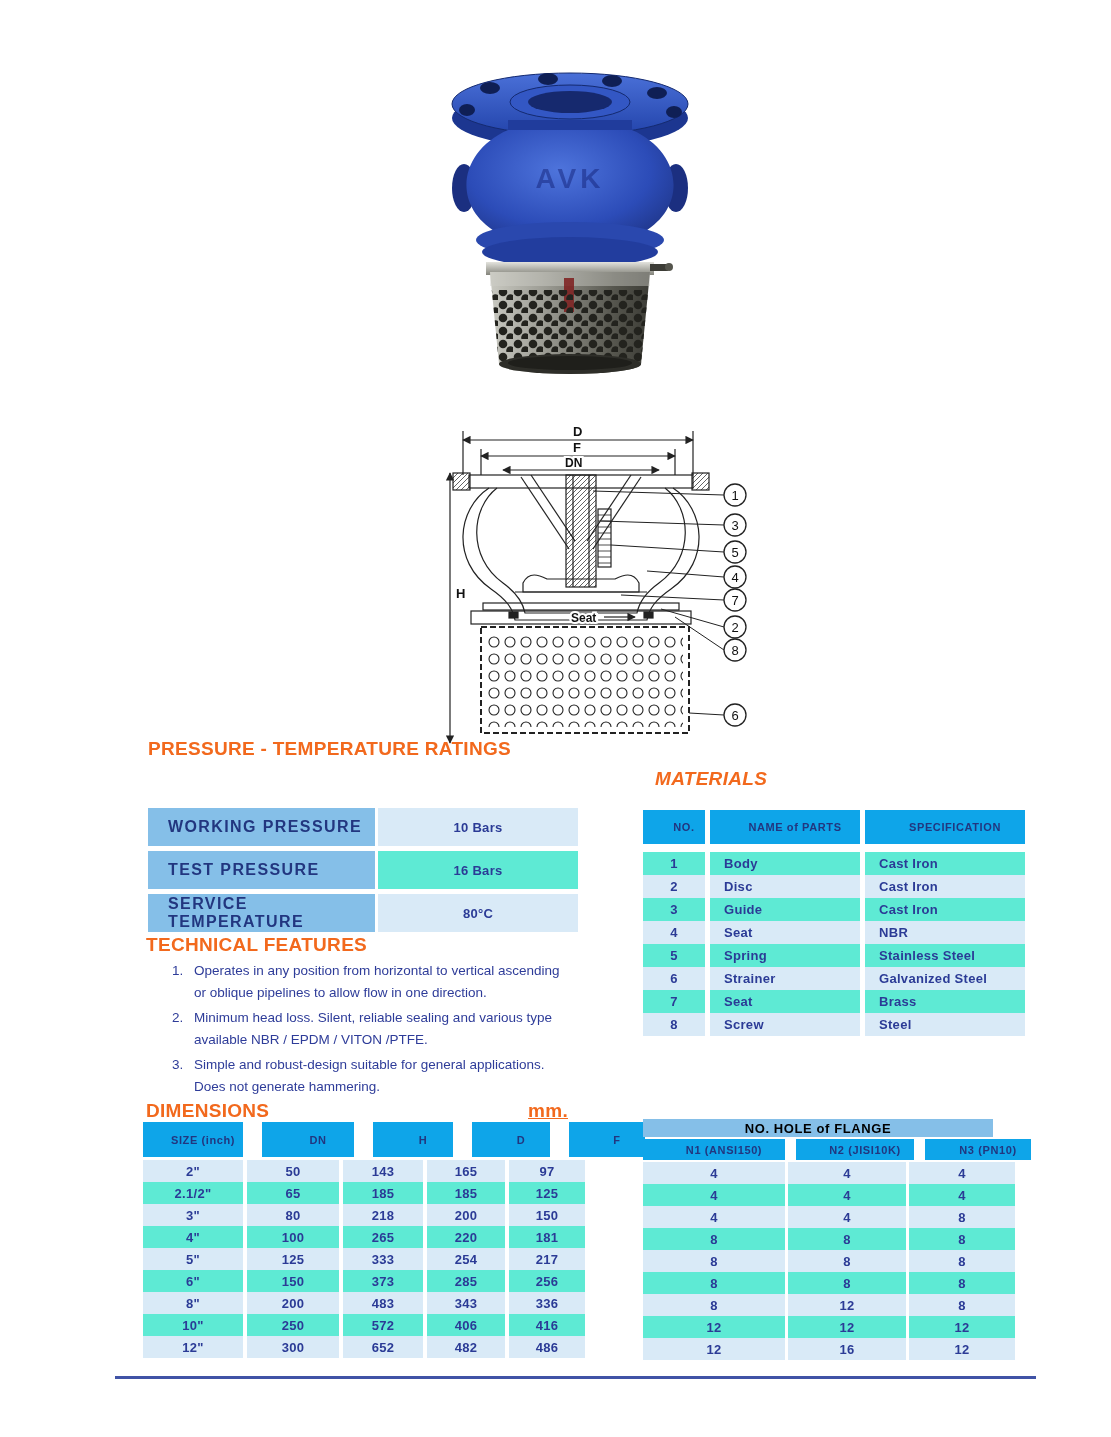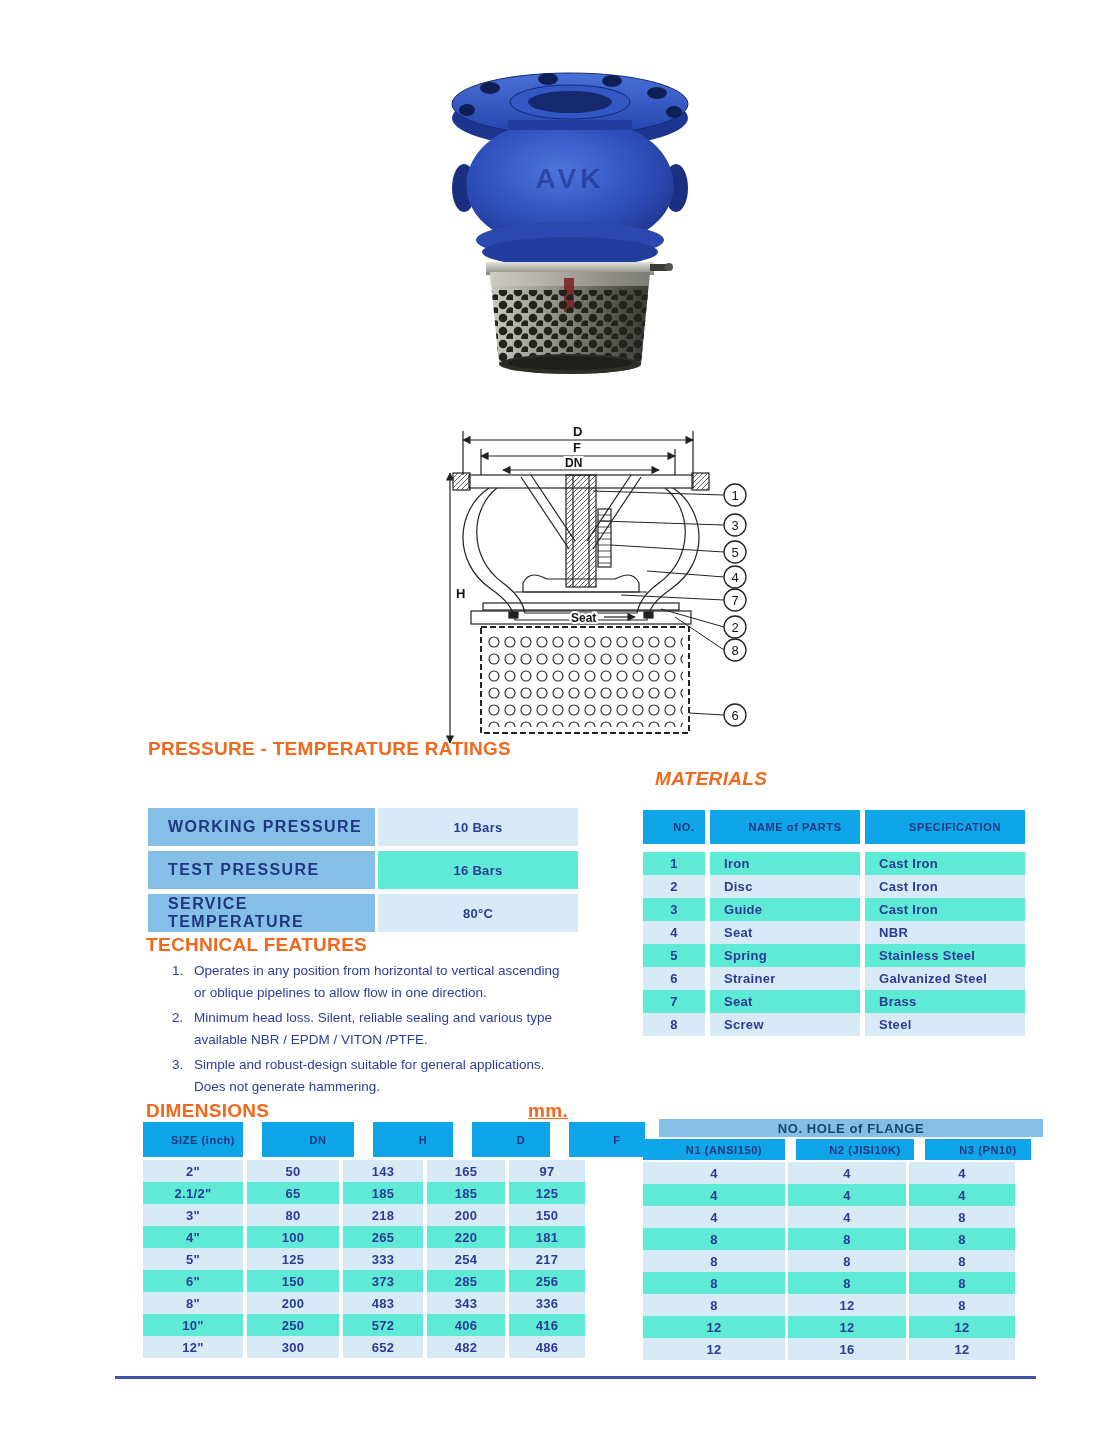--- a/index.html
+++ b/index.html
@@ -27,22 +27,22 @@
   #tech-list{left:172px;top:960px;width:452px;color:#2e3c99;font-size:13.5px;}
   .tf-item{display:flex;margin-bottom:3px;}
   .tf-num{width:22px;flex:0 0 22px;line-height:22px;}
   .tf-lines{flex:1;line-height:22px;}
   
   #dimensions-head{left:143px;top:1122px;grid-template-columns:100px 92px 80px 78px 76px;column-gap:19px;}
   #dimensions-head .cell{height:35px;}
   #dimensions-body{left:143px;top:1160px;grid-template-columns:100px 92px 80px 78px 76px;column-gap:4px;}
   #dimensions-body .cell{height:22px;}
   
-  #flange-merged{left:643px;top:1119px;width:384px;height:18px;display:flex;align-items:center;justify-content:center;
-                 background:#85bfe8;color:#0c4a6e;font-weight:bold;font-size:13px;letter-spacing:.6px;margin-left:16px;}
+  #flange-merged{left:643px;top:1119px;width:350px;height:18px;display:flex;align-items:center;justify-content:center;
+                 background:#85bfe8;color:#000000;font-weight:bold;font-size:13px;letter-spacing:.6px;}
   #flange-head{left:643px;top:1139px;grid-template-columns:142px 118px 106px;column-gap:11px;}
   #flange-head .cell{height:21px;}
   #flange-body{left:643px;top:1162px;grid-template-columns:142px 118px 106px;column-gap:3px;}
   #flange-body .cell{height:22px;}
   #bottom-rule{left:115px;top:1376px;width:921px;height:3px;background:#4053a6;}
   #unit-label{left:148px;top:1100px;width:420px;text-align:right;text-decoration:underline;}
   svg text{font-family:"Liberation Sans",sans-serif;}
 </style>
 </head>
 <body>
@@ -228,21 +228,21 @@
     </div>
 
   <div class="abs title" style="left:655px;top:768px;font-style:italic;">MATERIALS</div>
   <div id="materials-head" class="grid">
       <div class="cell hdr">NO.</div>
       <div class="cell hdr">NAME of PARTS</div>
       <div class="cell hdr">SPECIFICATION</div>
     </div>
   <div id="materials-body" class="grid">
       <div class="cell stripe-w">1</div>
-      <div class="cell stripe-w left">Iron</div>
+      <div class="cell stripe-w left">Body</div>
       <div class="cell stripe-w left">Cast Iron</div>
       <div class="cell stripe-a">2</div>
       <div class="cell stripe-a left">Disc</div>
       <div class="cell stripe-a left">Cast Iron</div>
       <div class="cell stripe-w">3</div>
       <div class="cell stripe-w left">Guide</div>
       <div class="cell stripe-w left">Cast Iron</div>
       <div class="cell stripe-a">4</div>
       <div class="cell stripe-a left">Seat</div>
       <div class="cell stripe-a left">NBR</div>

